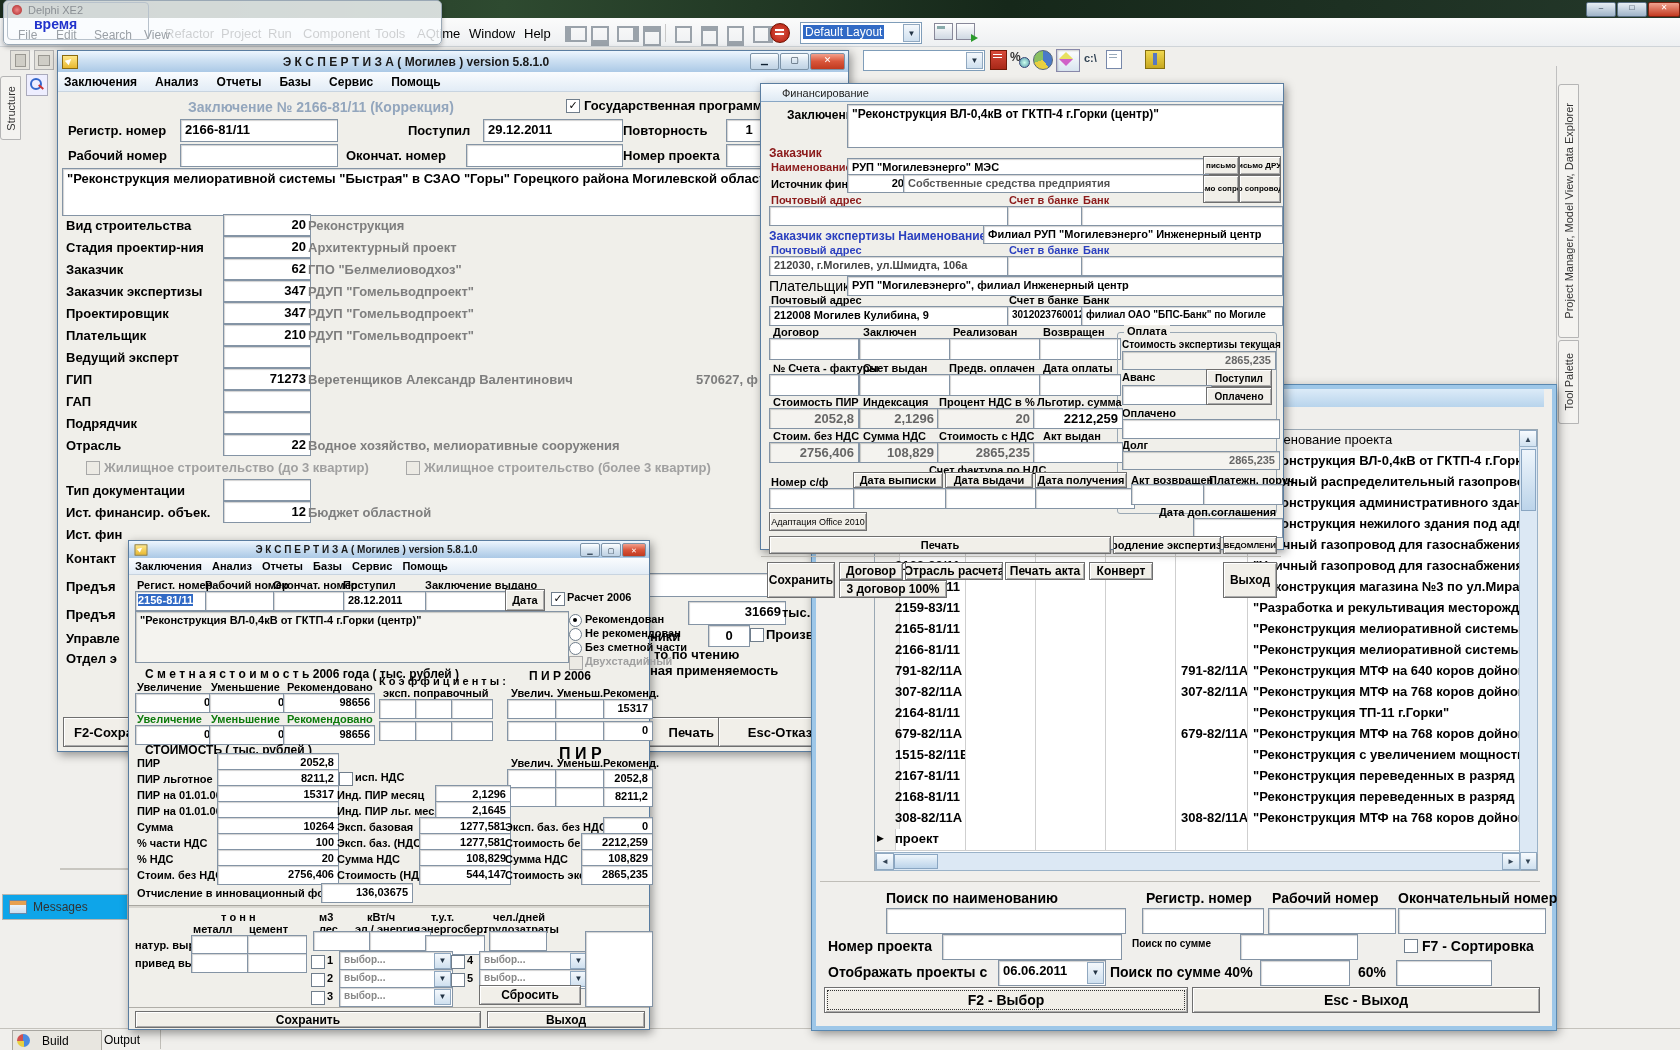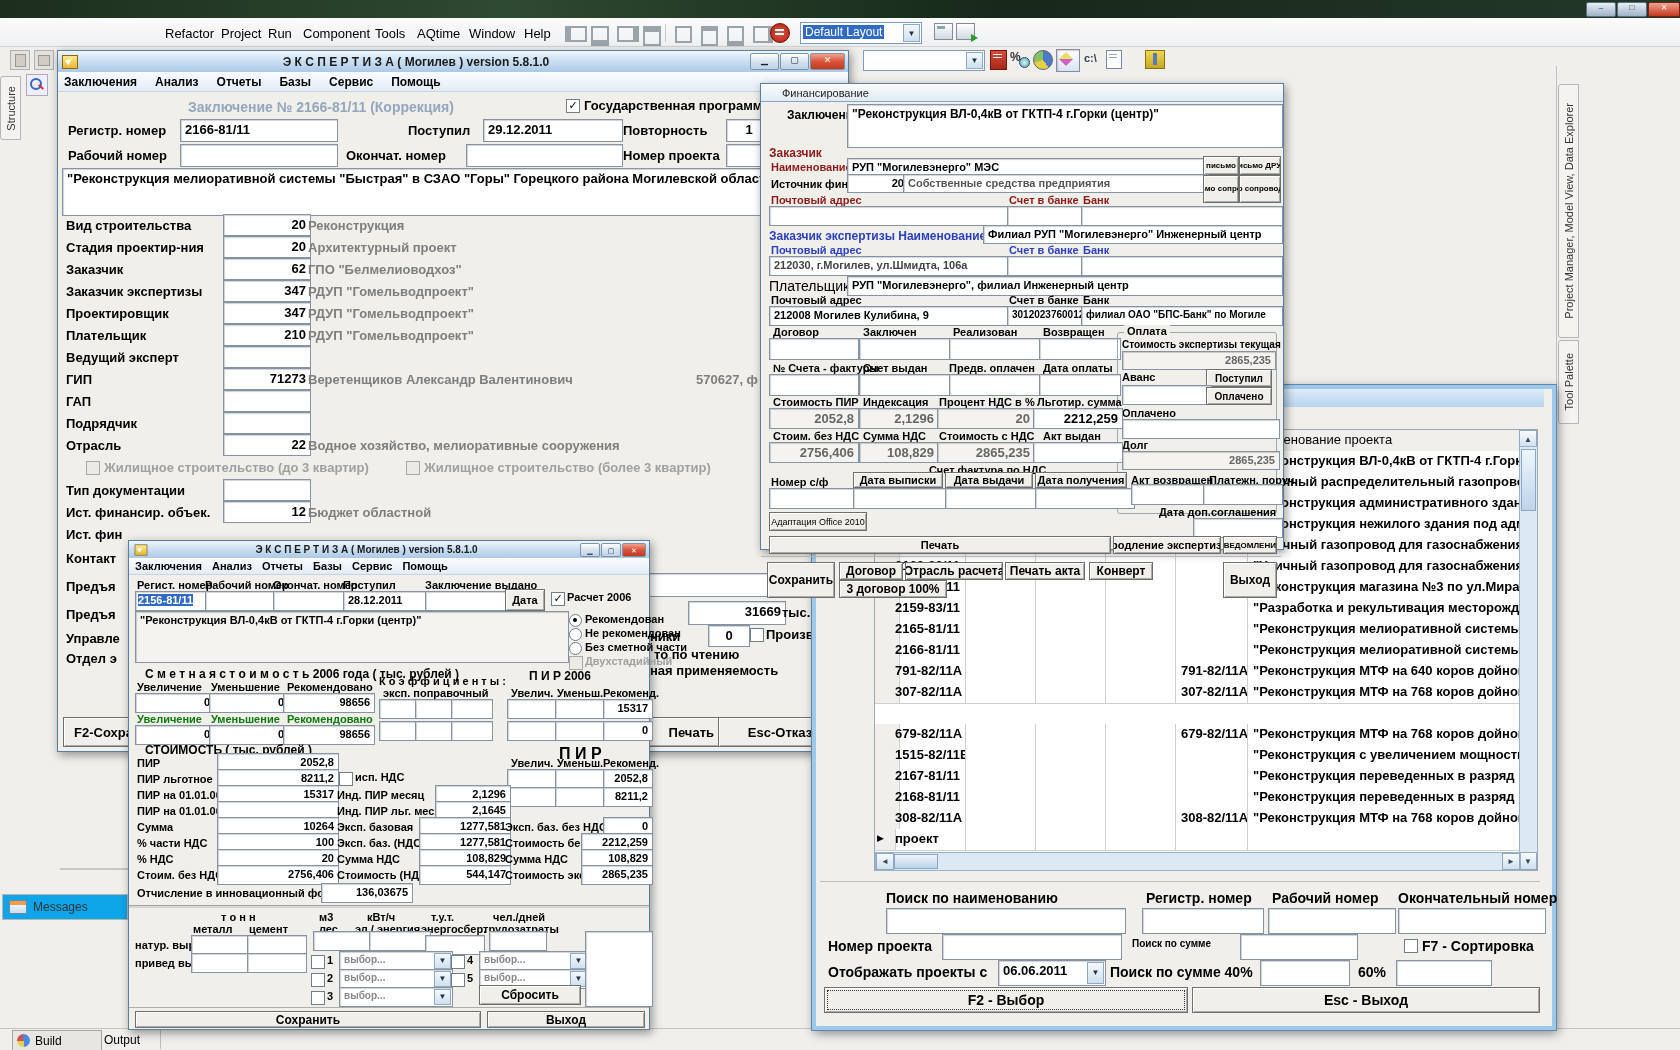--- a/index.html
+++ b/index.html
@@ -97,20 +97,30 @@
     <span style="position:absolute;left:2px;top:2px;font-size:12px;background:#316ac5;color:#fff;padding:0 2px">Default Layout</span>
     <span class="combo-arrow">▼</span>
   </div>
   <div class="icon" style="left:934px;top:23px;width:17px;height:15px;border:1px solid #889;background:linear-gradient(#fff,#cfd8e2)">
     <div style="position:absolute;left:2px;top:2px;width:8px;height:3px;background:#8aa"></div>
     </div>
   <div class="icon" style="left:956px;top:23px;width:17px;height:15px;border:1px solid #889;background:linear-gradient(#fff,#cfd8e2)">
     <div style="position:absolute;right:-4px;bottom:-3px;width:0;height:0;border-left:7px solid #2a9a2a;border-top:4px solid transparent;border-bottom:4px solid transparent"></div>
     </div>
 
+  <div class="abs" style="left:3px;top:0;width:437px;height:43px;background:rgba(250,252,255,.82);border:1px solid #9aa8b5;border-radius:5px;box-shadow:0 2px 5px rgba(0,0,0,.3)">
+    <div class="abs" style="left:3px;top:1px;width:140px;height:36px;border:1px solid #b8c2cc;border-radius:4px"></div>
+    <span class="icon" style="left:8px;top:4px;width:10px;height:10px;border-radius:50%;background:radial-gradient(#e88,#a22)"></span>
+    <span class="abs" style="left:24px;top:3px;font-size:11px;color:#8a8f94">Delphi XE2</span>
+    <span class="abs" style="left:30px;top:15px;font-size:14px;font-weight:bold;color:#2233cc">время</span>
+    <span class="abs" style="left:14px;top:27px;color:#9aa0a6;font-size:12px">File</span>
+    <span class="abs" style="left:52px;top:27px;color:#9aa0a6;font-size:12px">Edit</span>
+    <span class="abs" style="left:90px;top:27px;color:#9aa0a6;font-size:12px">Search</span>
+    <span class="abs" style="left:140px;top:27px;color:#9aa0a6;font-size:12px">View</span>
+  </div>
 
   <div class="icon" style="left:10px;top:50px;width:18px;height:18px;border:1px solid #b0b0b0;background:#e4e2dc">
     <div style="position:absolute;left:4px;top:3px;width:9px;height:11px;background:#cfcdc6;border:1px solid #9a9892"></div>
     </div>
   <div class="icon" style="left:34px;top:50px;width:18px;height:18px;border:1px solid #b0b0b0;background:#e4e2dc">
     <div style="position:absolute;left:3px;top:4px;width:10px;height:9px;background:#cfcdc6;border:1px solid #9a9892"></div>
     </div>
   <div class="icon" style="left:26px;top:74px;width:20px;height:20px;border:1px solid #aab;background:#eef">
     <div style="position:absolute;left:3px;top:3px;width:8px;height:8px;border:2px solid #36c;border-radius:50%"></div>
     <div style="position:absolute;left:11px;top:11px;width:6px;height:2px;background:#c33;transform:rotate(40deg)"></div>
@@ -150,21 +160,21 @@
 
   <div class="abs" style="left:1556px;top:66px;width:1px;height:380px;background:#c0c0c0"></div>
   <div class="vtab" style="left:1558px;top:84px;height:252px">
     <span>Project Manager, Model View, Data Explorer</span>
     </div>
   <div class="vtab" style="left:1558px;top:340px;height:82px">
     <span>Tool Palette</span>
     </div>
 
   <div class="abs" style="left:0;top:1028px;width:1680px;height:22px;background:#f0efec;border-top:1px solid #c4c2bc"></div>
-  <div class="abs" style="left:12px;top:1030px;width:84px;height:19px;background:#e8e6e0;border:1px solid #a8a6a0;display:flex;align-items:center;gap:5px;padding-left:4px">
+  <div class="abs" style="left:12px;top:1030px;width:84px;height:19px;background:#e8e6e0;border:1px solid #a8a6a0;display:flex;align-items:center;gap:12px;padding-left:4px">
     <span class="icon" style="position:static;display:inline-block;width:13px;height:13px;border-radius:50%;background:conic-gradient(#4a8ae0 0 50%,#e8d040 50% 75%,#d05050 75%)"></span>
     <span style="font-size:12px">Build</span>
     </div>
   <div class="abs" style="left:98px;top:1030px;width:56px;height:19px;display:flex;align-items:center;padding-left:6px;border-right:1px solid #c0beb8">
     <span style="font-size:12px">Output</span>
     </div>
 
   <div class="win" style="left:57px;top:50px;width:790px;height:700px;z-index:10">
     <div class="titlebar">
       <span class="appicon"></span>
@@ -406,20 +416,29 @@
             <div class="cell" style="left: 374px; width: 262px; border-right: none;">"Реконструкция МТФ на 640 коров дойного</div>
           </div>
           <div class="trow" style="top: 231px;">
             <div class="cell" style="left: 0px; width: 16px; background: rgb(240, 239, 236);"></div>
             <div class="cell" style="left: 16px; width: 66px;">307-82/11А</div>
             <div class="cell" style="left: 92px; width: 60px;"></div>
             <div class="cell" style="left: 162px; width: 60px;"></div>
             <div class="cell" style="left: 232px; width: 60px;"></div>
             <div class="cell" style="left: 302px; width: 62px;">307-82/11А</div>
             <div class="cell" style="left: 374px; width: 262px; border-right: none;">"Реконструкция МТФ на 768 коров дойного</div>
+          </div>
+          <div class="trow" style="top: 252px;">
+            <div class="cell" style="left: 0px; width: 16px; background: rgb(240, 239, 236);"></div>
+            <div class="cell" style="left: 16px; width: 66px;">2164-81/11</div>
+            <div class="cell" style="left: 92px; width: 60px;"></div>
+            <div class="cell" style="left: 162px; width: 60px;"></div>
+            <div class="cell" style="left: 232px; width: 60px;"></div>
+            <div class="cell" style="left: 302px; width: 62px;"></div>
+            <div class="cell" style="left: 374px; width: 262px; border-right: none;">"Реконструкция ТП-11 г.Горки"</div>
           </div>
           <div class="trow" style="top: 273px;">
             <div class="cell" style="left: 0px; width: 16px; background: rgb(240, 239, 236);"></div>
             <div class="cell" style="left: 16px; width: 66px;">679-82/11А</div>
             <div class="cell" style="left: 92px; width: 60px;"></div>
             <div class="cell" style="left: 162px; width: 60px;"></div>
             <div class="cell" style="left: 232px; width: 60px;"></div>
             <div class="cell" style="left: 302px; width: 62px;">679-82/11А</div>
             <div class="cell" style="left: 374px; width: 262px; border-right: none;">"Реконструкция МТФ на 768 коров дойного</div>
           </div>

